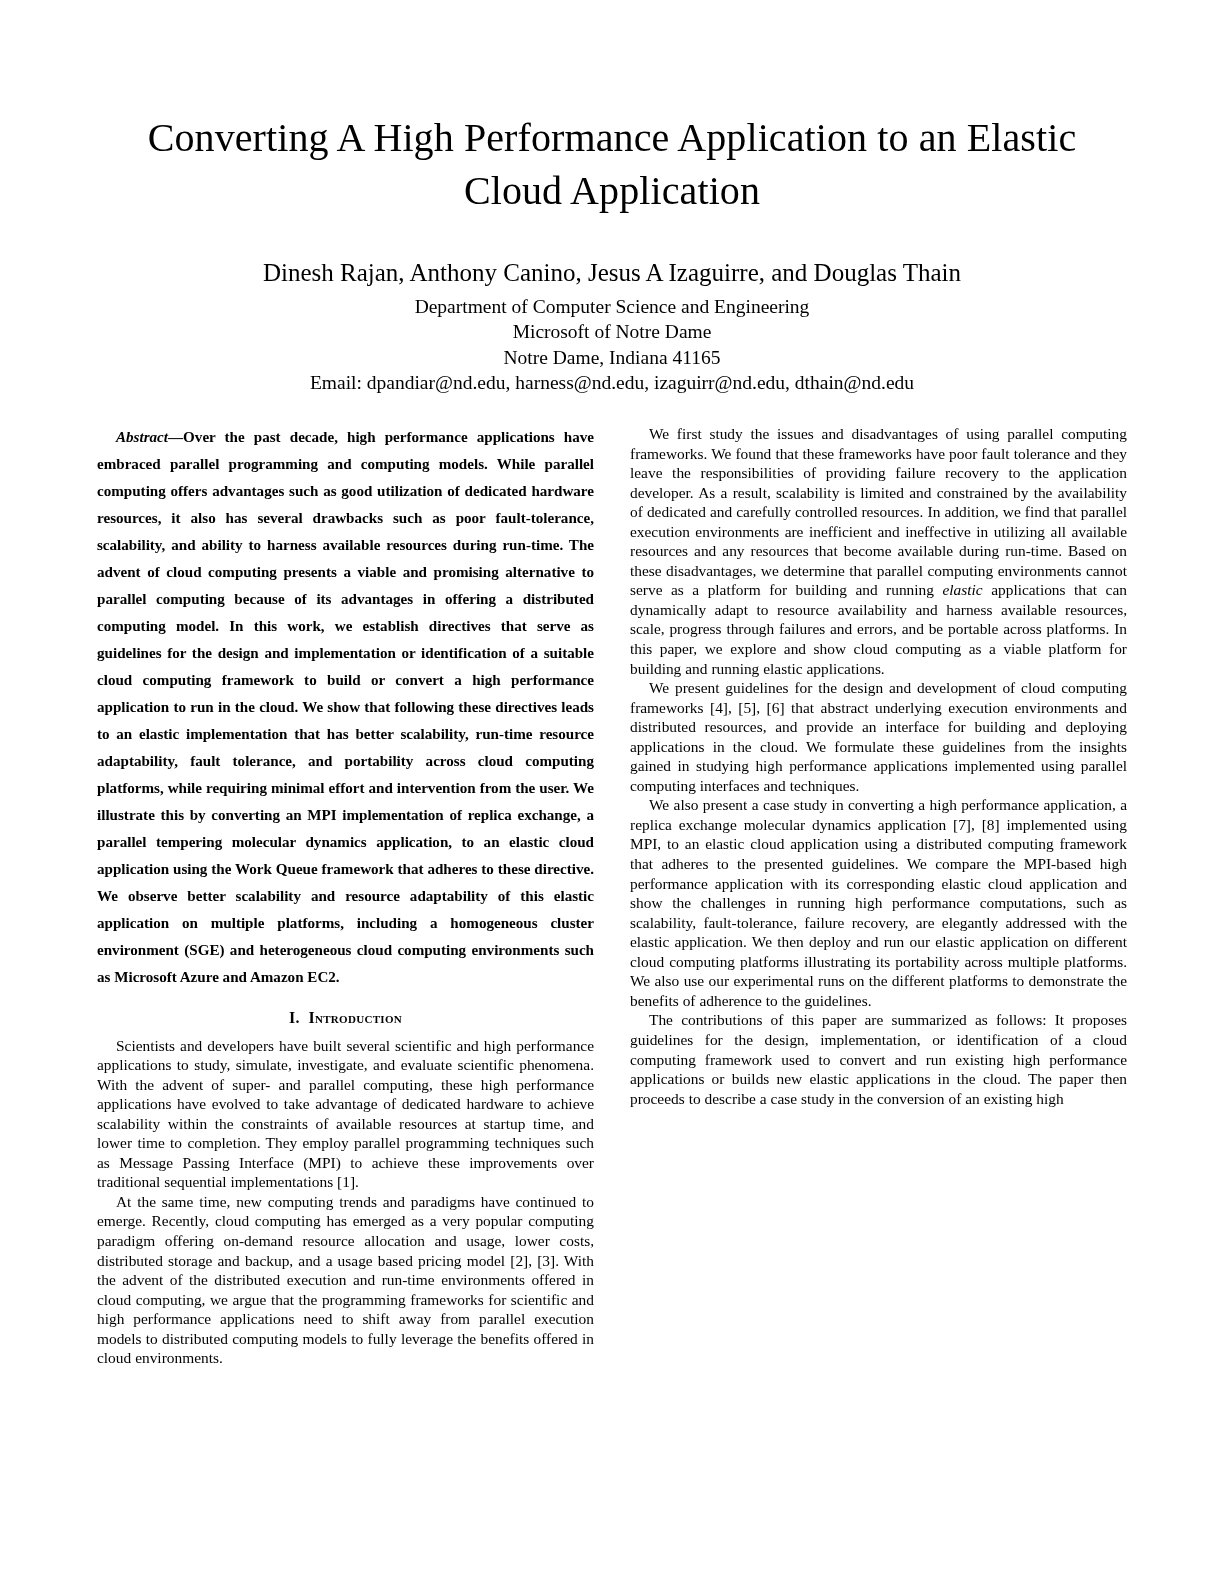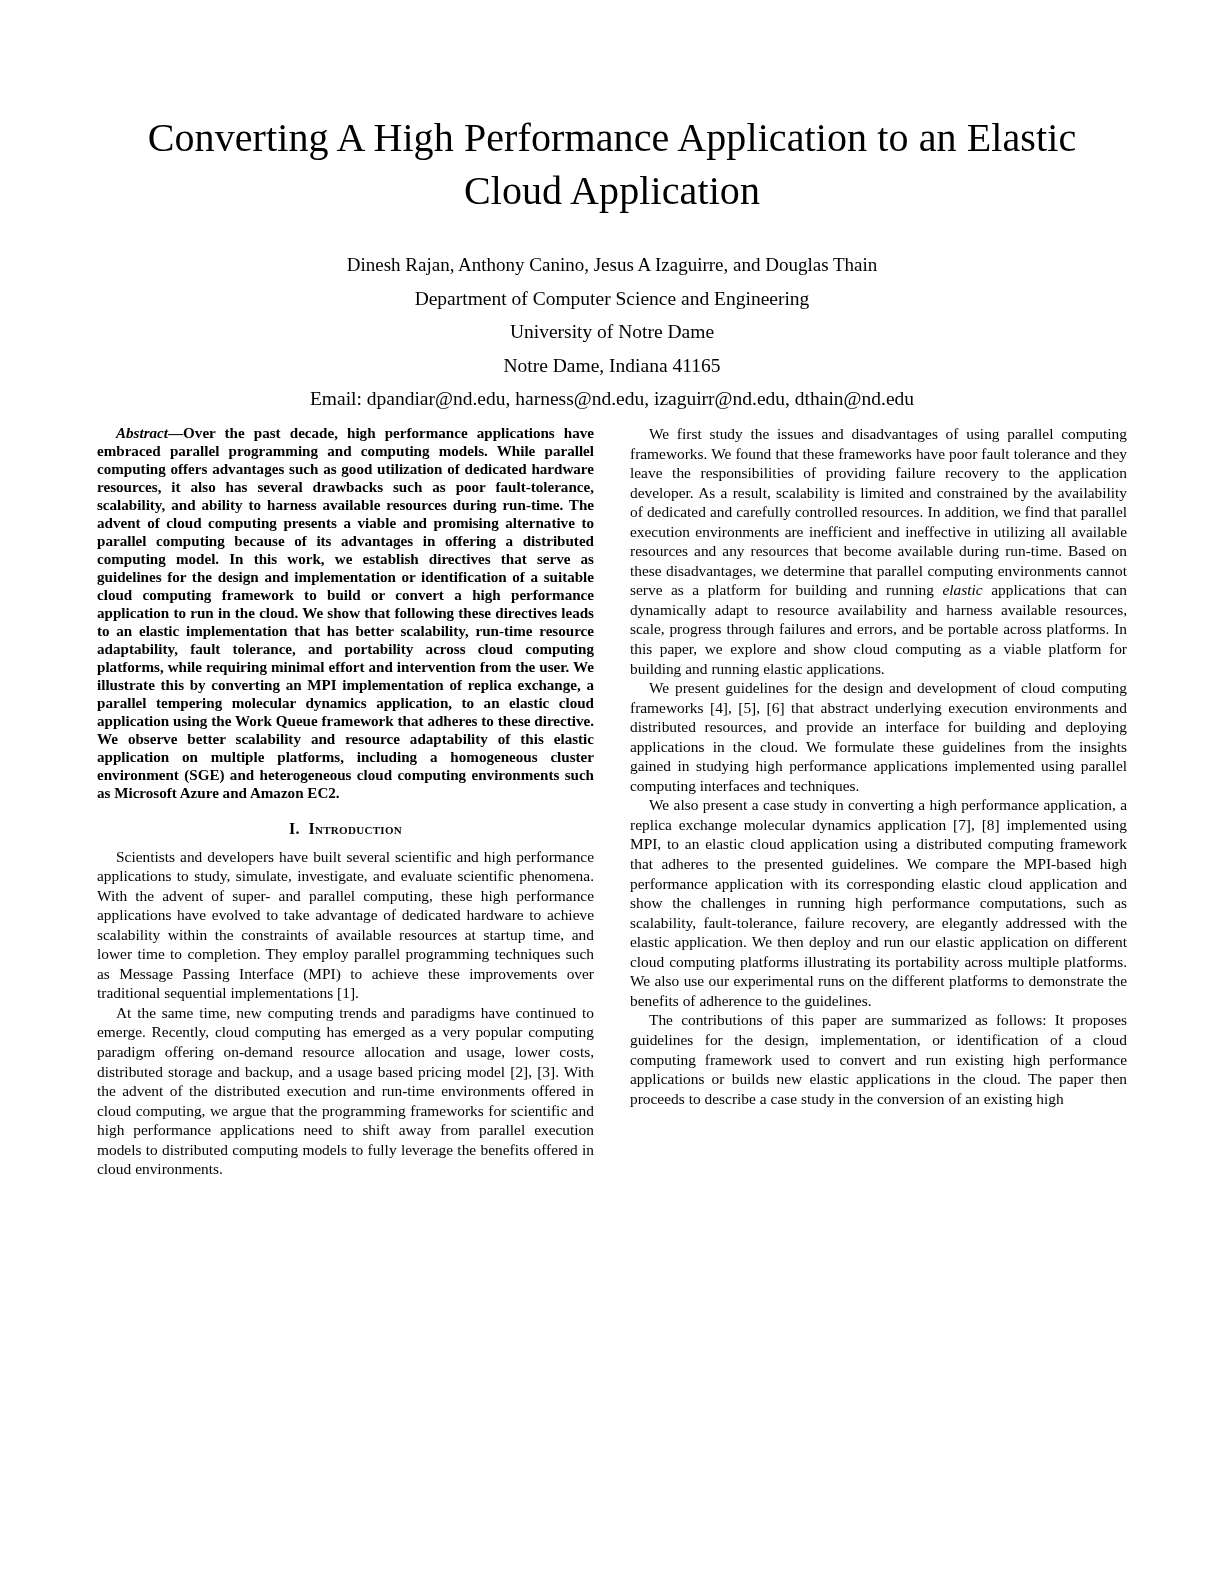--- a/index.html
+++ b/index.html
@@ -38,29 +38,29 @@
 
   .authors-block {
     position: absolute;
     left: 112px;
     top: 252px;
     width: 1000px;
     text-align: center;
   }
 
   .author-line {
-    font-size: 19px;
+    font-size: 25px;
     line-height: 25.5px;
-    margin: 0;
+    margin: 8px;
   }
 
   .affil-line {
     font-size: 19.5px;
     line-height: 25.5px;
-    margin: 8px;
+    margin: 0;
   }
 
   
   .columns {
     position: absolute;
     left: 97px;
     top: 424px;
     width: 1030px;
     height: 1030px;
     display: flex;
@@ -79,21 +79,21 @@
     line-height: 19.55px;
     text-align: justify;
     text-indent: 19px;
     hyphens: none;
     word-spacing: 0.1px;
   }
 
   p.abstract-par {
     margin: 0;
     font-size: 15.1px;
-    line-height: 18px;
+    line-height: 27px;
     font-weight: bold;
     text-align: justify;
     text-indent: 19px;
   }
 
   p.abstract-par .abs-label {
     font-weight: bold;
     font-style: italic;
   }
 
@@ -119,21 +119,21 @@
 
 <div class="page">
 
   <div class="title-block">
     <h1 class="paper-title">Converting A High Performance Application to an Elastic Cloud Application</h1>
   </div>
 
   <div class="authors-block">
     <p class="author-line">Dinesh Rajan, Anthony Canino, Jesus A Izaguirre, and Douglas Thain</p>
     <p class="affil-line">Department of Computer Science and Engineering</p>
-    <p class="affil-line">University of Notre Dame</p>
+    <p class="affil-line">Microsoft of Notre Dame</p>
     <p class="affil-line">Notre Dame, Indiana 41165</p>
     <p class="affil-line">Email: dpandiar@nd.edu, harness@nd.edu, izaguirr@nd.edu, dthain@nd.edu</p>
   </div>
 
   <div class="columns">
 
     <div class="column">
 
       <p class="abstract-par"><span class="abs-label">Abstract</span><span>—</span><span>Over the past decade, high performance applications have embraced parallel programming and computing models. While parallel computing offers advantages such as good utilization of dedicated hardware resources, it also has several drawbacks such as poor fault-tolerance, scalability, and ability to harness available resources during run-time. The advent of cloud computing presents a viable and promising alternative to parallel computing because of its advantages in offering a distributed computing model. In this work, we establish directives that serve as guidelines for the design and implementation or identification of a suitable cloud computing framework to build or convert a high performance application to run in the cloud. We show that following these directives leads to an elastic implementation that has better scalability, run-time resource adaptability, fault tolerance, and portability across cloud computing platforms, while requiring minimal effort and intervention from the user. We illustrate this by converting an MPI implementation of replica exchange, a parallel tempering molecular dynamics application, to an elastic cloud application using the Work Queue framework that adheres to these directive. We observe better scalability and resource adaptability of this elastic application on multiple platforms, including a homogeneous cluster environment (SGE) and heterogeneous cloud computing environments such as Microsoft Azure and Amazon EC2.</span></p>
 

